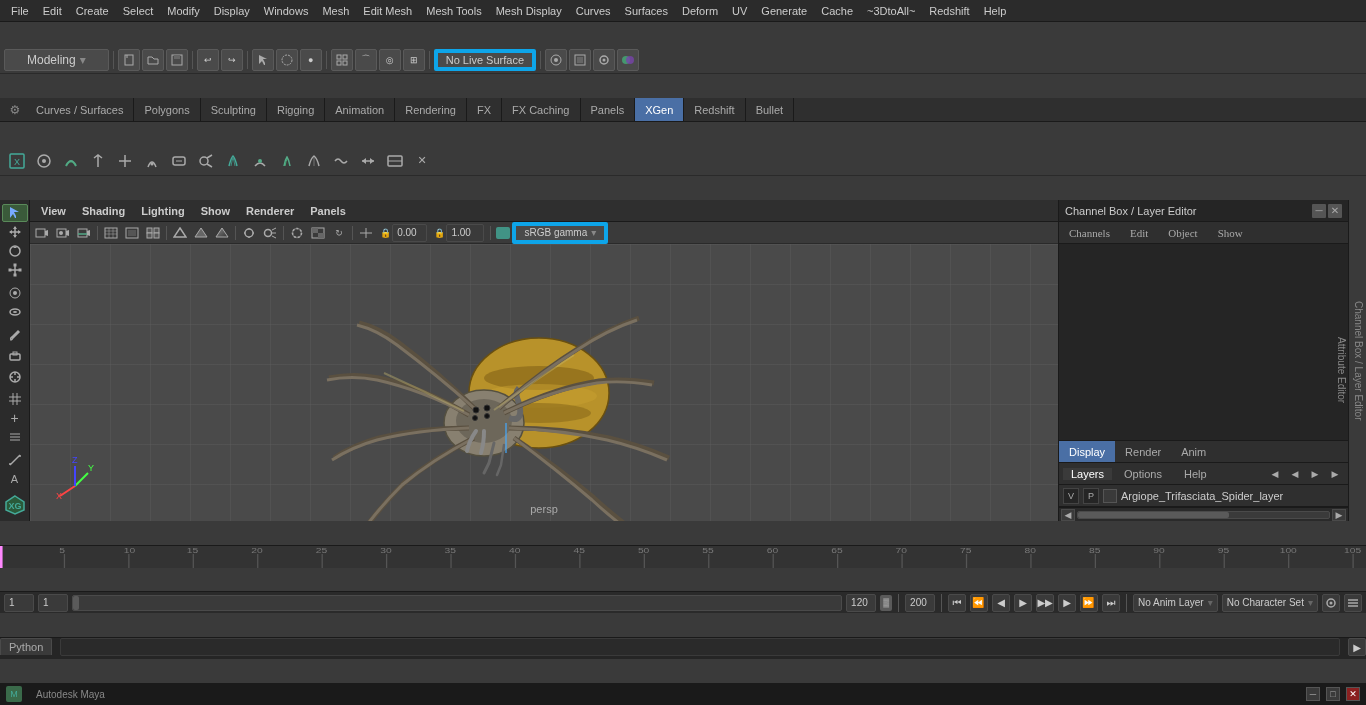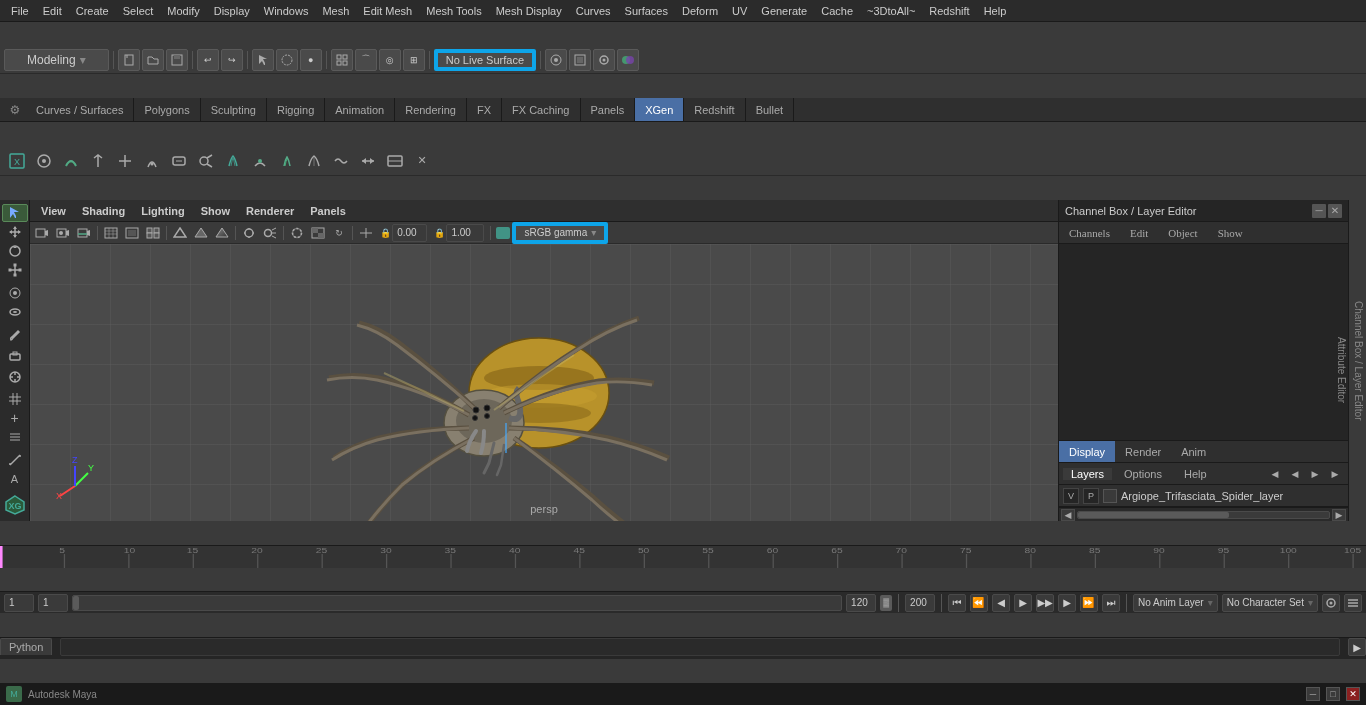--- a/index.html
+++ b/index.html
@@ -1376,20 +1376,20 @@
       <span>Python</span>
     </div>
     <div style="flex:1; height:18px; background:#2a2a2a; border:1px solid #3a3a3a; border-radius:2px; padding:0 4px; display:flex; align-items:center;">
     </div>
     <div class="playback-btn">▶</div>
   </div>
 
   <div id="win-titlebar">
     <div style="display:flex; align-items:center; gap:2px; margin-right:auto;">
       <div style="width:16px; height:16px; background:#3a6a4a; border-radius:2px; display:flex; align-items:center; justify-content:center; font-size:9px; color:#4a9;">M</div>
-      <span style="font-size:10px; color:#888; margin-left:4px;">Autodesk Maya</span>
+      <span style="font-size:10px; color:#888; margin-left:12px;">Autodesk Maya</span>
     </div>
     <div class="win-ctrl">─</div>
     <div class="win-ctrl">□</div>
     <div class="win-ctrl" style="background:#8a2020; color:#fff;">✕</div>
   </div>
 
 </div>
 
 </body></html>

